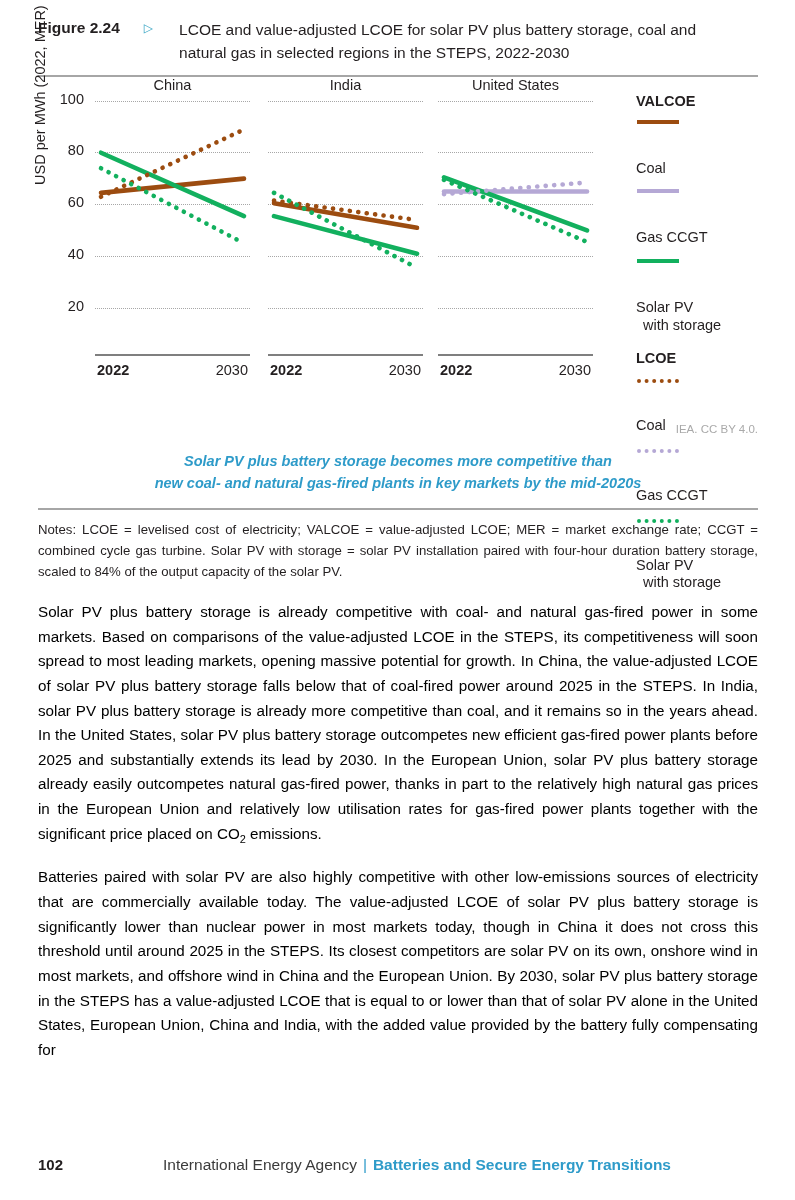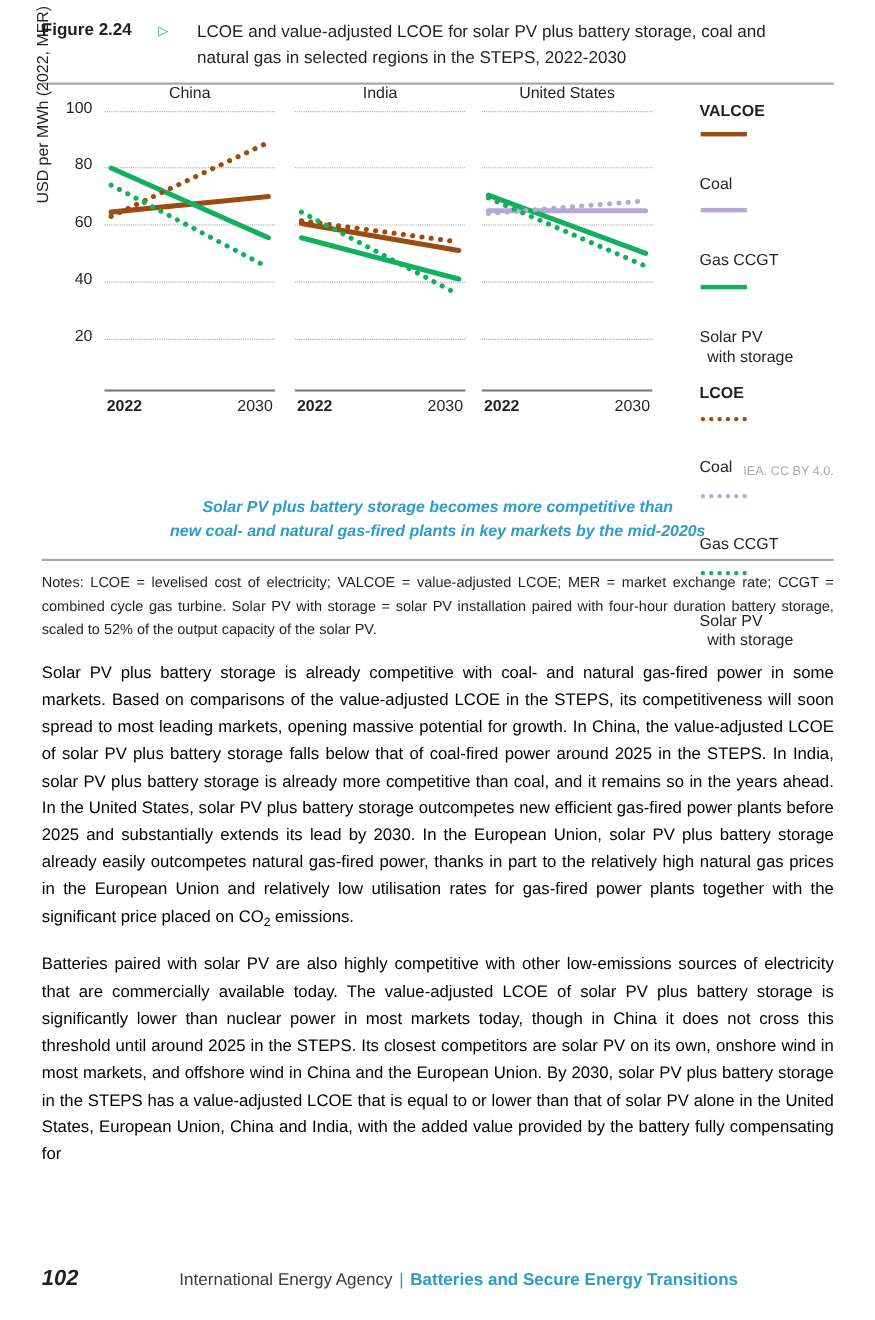--- a/index.html
+++ b/index.html
@@ -236,23 +236,22 @@
     position: absolute;
     left: 38px;
     bottom: 26px;
     width: 720px;
     display: flex;
     align-items: baseline;
     font-size: 15.5px;
   }
   .page-num {
     font-weight: bold;
-    font-size: 20px;
+    font-size: 15px;
     width: 125px;
-    font-style: italic;
   }
   .footer-mid { color: #3b3b3b; }
   .footer-sep { color: #2e9bc9; margin: 0 6px; }
   .footer-title {
     color: #2e9bc9;
     font-weight: bold;
   }
 </style>
 </head>
 <body>
@@ -388,21 +387,21 @@
 
   <div class="fig-caption-wrap">
     <div class="fig-caption">
       <span>Solar PV plus battery storage becomes more competitive than</span><br>
       <span>new coal- and natural gas-fired plants in key markets by the mid-2020s</span>
     </div>
   </div>
 
   <div class="fig-rule bottom"></div>
 
-  <div class="notes">Notes: LCOE = levelised cost of electricity; VALCOE = value-adjusted LCOE; MER = market exchange rate; CCGT = combined cycle gas turbine. Solar PV with storage = solar PV installation paired with four-hour duration battery storage, scaled to 52% of the output capacity of the solar PV.</div>
+  <div class="notes">Notes: LCOE = levelised cost of electricity; VALCOE = value-adjusted LCOE; MER = market exchange rate; CCGT = combined cycle gas turbine. Solar PV with storage = solar PV installation paired with four-hour duration battery storage, scaled to 84% of the output capacity of the solar PV.</div>
 </div>
 
 <div class="body-wrap">
   <p><span>Solar PV plus battery storage is already competitive with coal- and natural gas-fired power in some markets. Based on comparisons of the value-adjusted LCOE in the STEPS, its competitiveness will soon spread to most leading markets, opening massive potential for growth. In China, the value-adjusted LCOE of solar PV plus battery storage falls below that of coal-fired power around 2025 in the STEPS. In India, solar PV plus battery storage is already more competitive than coal, and it remains so in the years ahead. In the United States, solar PV plus battery storage outcompetes new efficient gas-fired power plants before 2025 and substantially extends its lead by 2030. In the European Union, solar PV plus battery storage already easily outcompetes natural gas-fired power, thanks in part to the relatively high natural gas prices in the European Union and relatively low utilisation rates for gas-fired power plants together with the significant price placed on CO</span><sub>2</sub><span> emissions.</span></p>
   <p>Batteries paired with solar PV are also highly competitive with other low-emissions sources of electricity that are commercially available today. The value-adjusted LCOE of solar PV plus battery storage is significantly lower than nuclear power in most markets today, though in China it does not cross this threshold until around 2025 in the STEPS. Its closest competitors are solar PV on its own, onshore wind in most markets, and offshore wind in China and the European Union. By 2030, solar PV plus battery storage in the STEPS has a value-adjusted LCOE that is equal to or lower than that of solar PV alone in the United States, European Union, China and India, with the added value provided by the battery fully compensating for</p>
 </div>
 
 <div class="footer">
   <div class="page-num">102</div>
   <div class="footer-mid">International Energy Agency</div>

